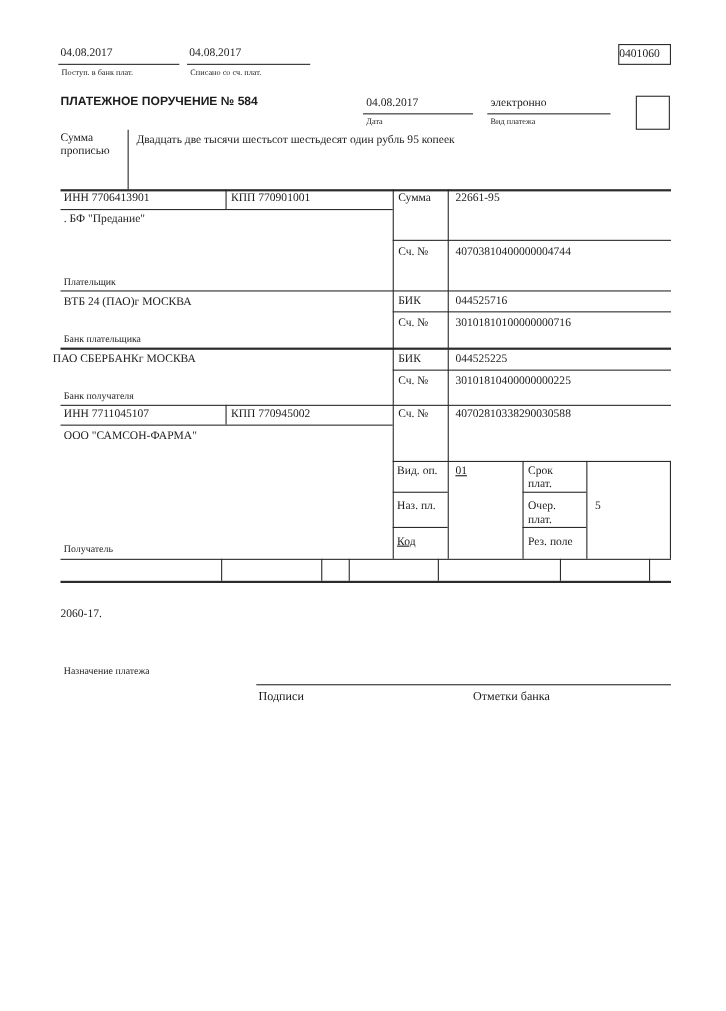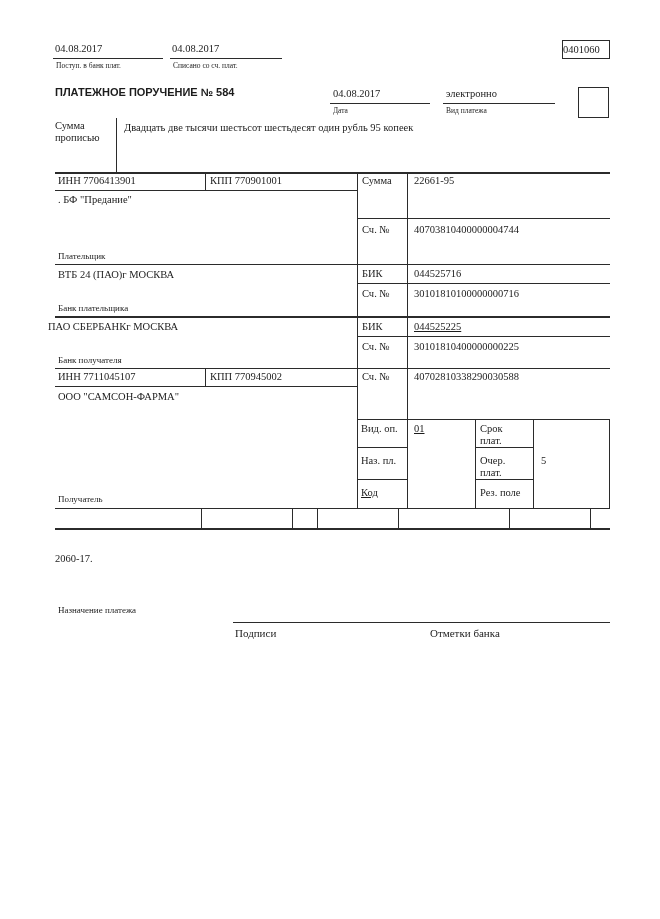--- a/index.html
+++ b/index.html
@@ -97,21 +97,21 @@
 
   <div class="abs t10" style="left:58px;top:269px;">ВТБ 24 (ПАО)г МОСКВА</div>
   <div class="abs t10" style="left:362px;top:268px;">БИК</div>
   <div class="abs t10" style="left:414px;top:268px;">044525716</div>
   <div class="abs t10" style="left:362px;top:288px;">Сч. №</div>
   <div class="abs t10" style="left:414px;top:288px;">30101810100000000716</div>
   <div class="abs t9" style="left:58px;top:304px;">Банк плательщика</div>
 
   <div class="abs t10" style="left:48px;top:321px;">ПАО СБЕРБАНКг МОСКВА</div>
   <div class="abs t10" style="left:362px;top:321px;">БИК</div>
-  <div class="abs t10" style="left:414px;top:321px;text-decoration:underline;">044525225</div>
+  <div class="abs t10" style="left:414px;top:321px;">044525225</div>
   <div class="abs t10" style="left:362px;top:341px;">Сч. №</div>
   <div class="abs t10" style="left:414px;top:341px;">30101810400000000225</div>
   <div class="abs t9" style="left:58px;top:356px;">Банк получателя</div>
 
   <div class="abs t10" style="left:58px;top:371px;">ИНН 7711045107</div>
   <div class="abs t10" style="left:210px;top:371px;">КПП 770945002</div>
   <div class="abs t10" style="left:362px;top:371px;">Сч. №</div>
   <div class="abs t10" style="left:414px;top:371px;">40702810338290030588</div>
   <div class="abs t10" style="left:58px;top:391px;">ООО "САМСОН-ФАРМА"</div>
   <div class="abs t9" style="left:58px;top:495px;">Получатель</div>

